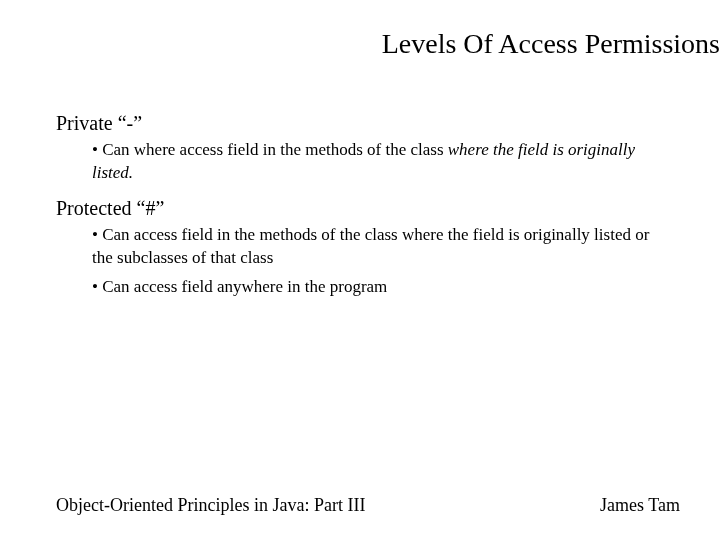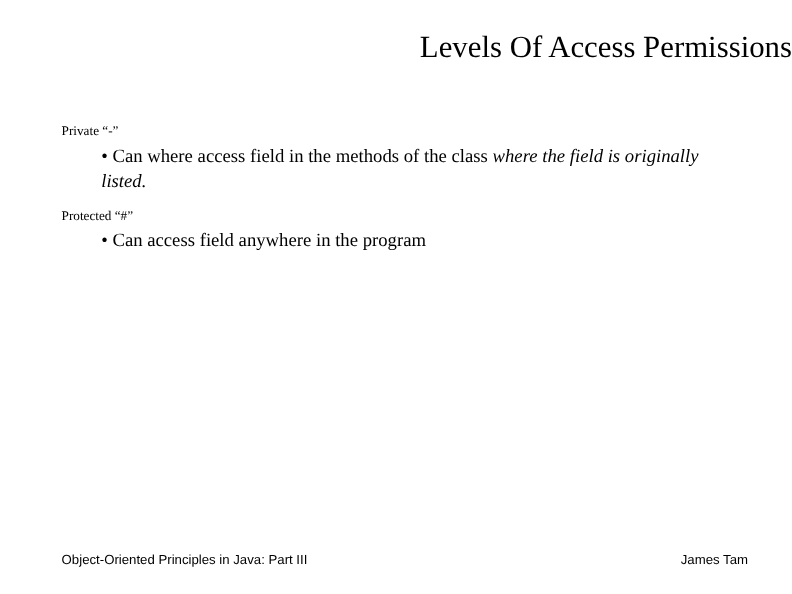--- a/index.html
+++ b/index.html
@@ -15,61 +15,62 @@
     .title {
       text-align: right;
       font-size: 28px;
       font-weight: normal;
       margin-top: 28px;
     }
     .content {
       padding: 40px 56px 0 56px;
     }
     .level-label {
-      font-size: 12px;
+      font-size: 20px;
       margin-top: 12px;
       margin-bottom: 4px;
     }
     .bullet-block {
       padding-left: 36px;
       font-size: 17px;
       line-height: 1.35;
       margin-bottom: 6px;
     }
     .bullet-block .dot {
       display: inline;
     }
     .italic { font-style: italic; }
     .footer {
       position: absolute;
       bottom: 24px;
       left: 56px;
       right: 40px;
-      font-family: Liberation Sans, sans-serif;
-      font-size: 12px;
+      font-family: Liberation Serif, serif;
+      font-size: 18px;
     }
     .footer-right {
       position: absolute;
       right: 0;
       bottom: 0;
     }
   </style>
 </head>
 <body>
 
 <h1 class="title">Levels Of Access Permissions</h1>
 
 <div class="content">
 
   <div class="level-label">Private “-”</div>
   <div class="bullet-block">
     <span class="dot">• Can where access field in the methods of the class </span><span class="italic">where the field is originally listed.</span>
   </div>
 
   <div class="level-label">Protected “#”</div>
+  <div class="bullet-block">• Can access field in the methods of the class where the field is originally listed or the subclasses of that class</div>
 
   <div class="bullet-block">• Can access field anywhere in the program</div>
 
 </div>
 
 <div class="footer">
   <span>Object-Oriented Principles in Java: Part III</span>
   <span class="footer-right">James Tam</span>
 </div>
 

